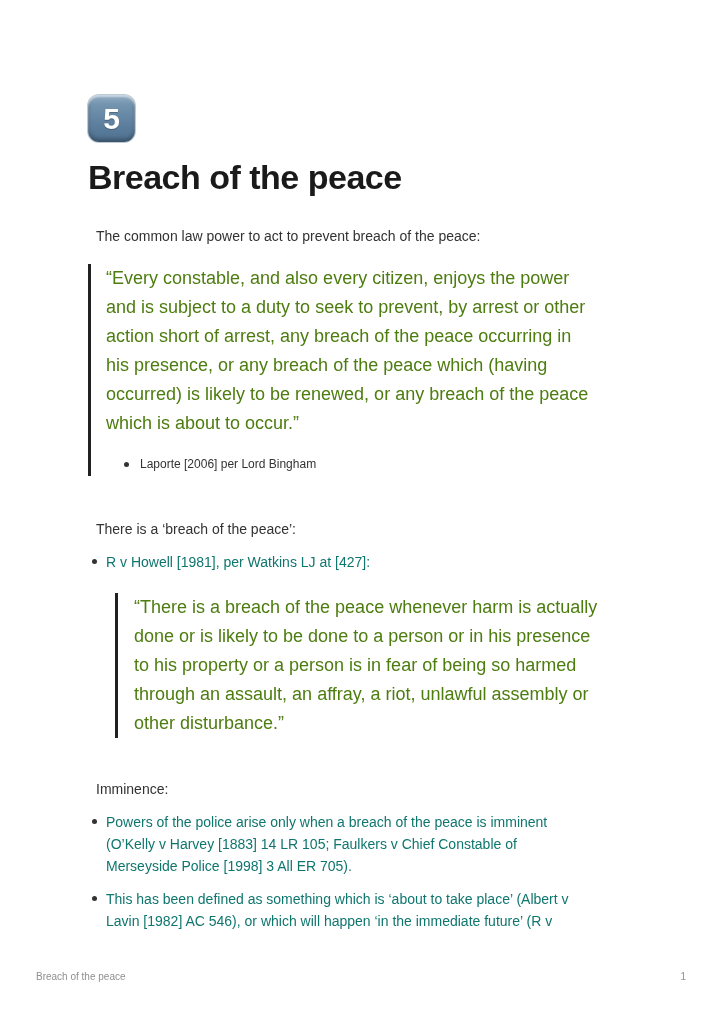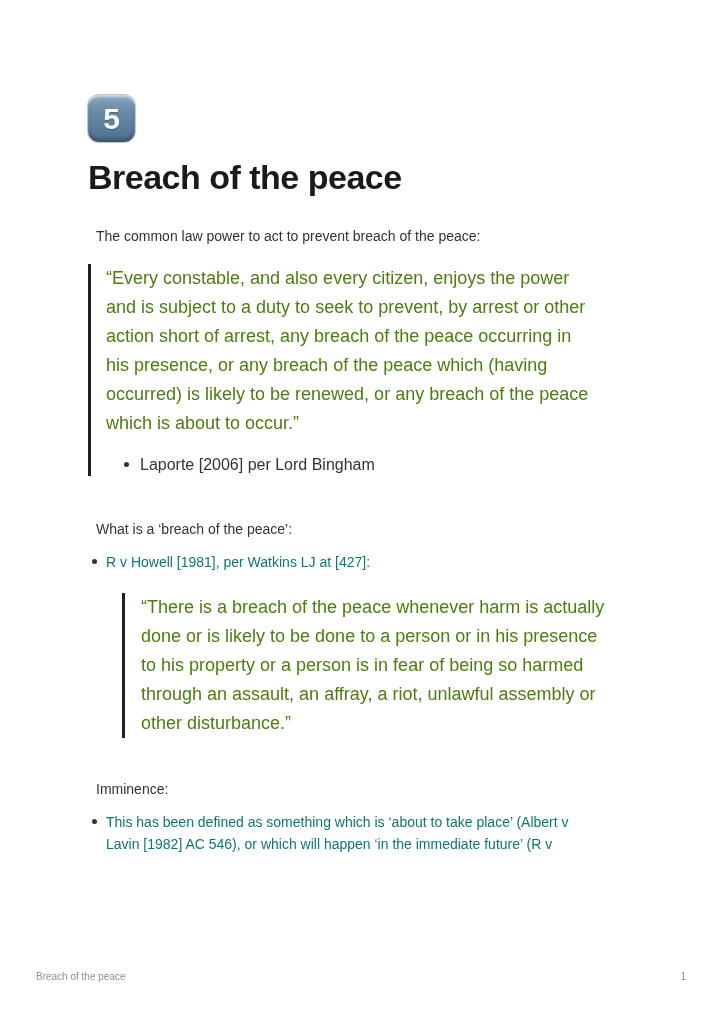--- a/index.html
+++ b/index.html
@@ -54,36 +54,36 @@
     line-height: 20px;
     color: #323232;
   }
   .intro { margin-top: 29px; }
   .quote {
     border-left: 3px solid #212121;
     padding-left: 15px;
     margin: 0;
   }
   .quote-1 { margin-top: 18px; }
-  .quote-2 { margin-top: 20px; margin-left: 34px; padding-left: 16px; }
+  .quote-2 { margin-top: 20px; margin-left: 27px; padding-left: 16px; }
   .quote-text {
     margin: 0;
     font-size: 18px;
     line-height: 29px;
     color: #4d7c0f;
     white-space: pre-line;
   }
   .quote-list {
     list-style: none;
     margin: 15px 0 2px 0;
     padding: 0 0 0 34px;
   }
   .quote-list li {
     position: relative;
-    font-size: 16px;
+    font-size: 12px;
     line-height: 23px;
     color: #333333;
   }
   .quote-list li::before {
     content: "";
     position: absolute;
     left: -16px;
     top: 9px;
     width: 5px;
     height: 5px;
@@ -145,37 +145,40 @@
 and is subject to a duty to seek to prevent, by arrest or other
 action short of arrest, any breach of the peace occurring in
 his presence, or any breach of the peace which (having
 occurred) is likely to be renewed, or any breach of the peace
 which is about to occur.”</p>
       <ul class="quote-list">
         <li>Laporte [2006] per Lord Bingham</li>
       </ul>
     </blockquote>
 
-    <p class="body-text section-label">What is a ‘breach of the peace’:</p>
+    <p class="body-text section-label">There is a ‘breach of the peace’:</p>
 
     <ul class="bullet-list">
       <li>R v Howell [1981], per Watkins LJ at [427]:</li>
     </ul>
 
     <blockquote class="quote quote-2">
       <p class="quote-text">“There is a breach of the peace whenever harm is actually
 done or is likely to be done to a person or in his presence
 to his property or a person is in fear of being so harmed
 through an assault, an affray, a riot, unlawful assembly or
 other disturbance.”</p>
     </blockquote>
 
     <p class="body-text section-label label-imminence">Imminence:</p>
 
     <ul class="bullet-list">
+      <li>Powers of the police arise only when a breach of the peace is imminent
+(O’Kelly v Harvey [1883] 14 LR 105; Faulkers v Chief Constable of
+Merseyside Police [1998] 3 All ER 705).</li>
       <li>This has been defined as something which is ‘about to take place’ (Albert v
 Lavin [1982] AC 546), or which will happen ‘in the immediate future’ (R v</li>
     </ul>
 
   </div>
 
   <div class="footer">
     <span>Breach of the peace</span>
     <span>1</span>
   </div>

